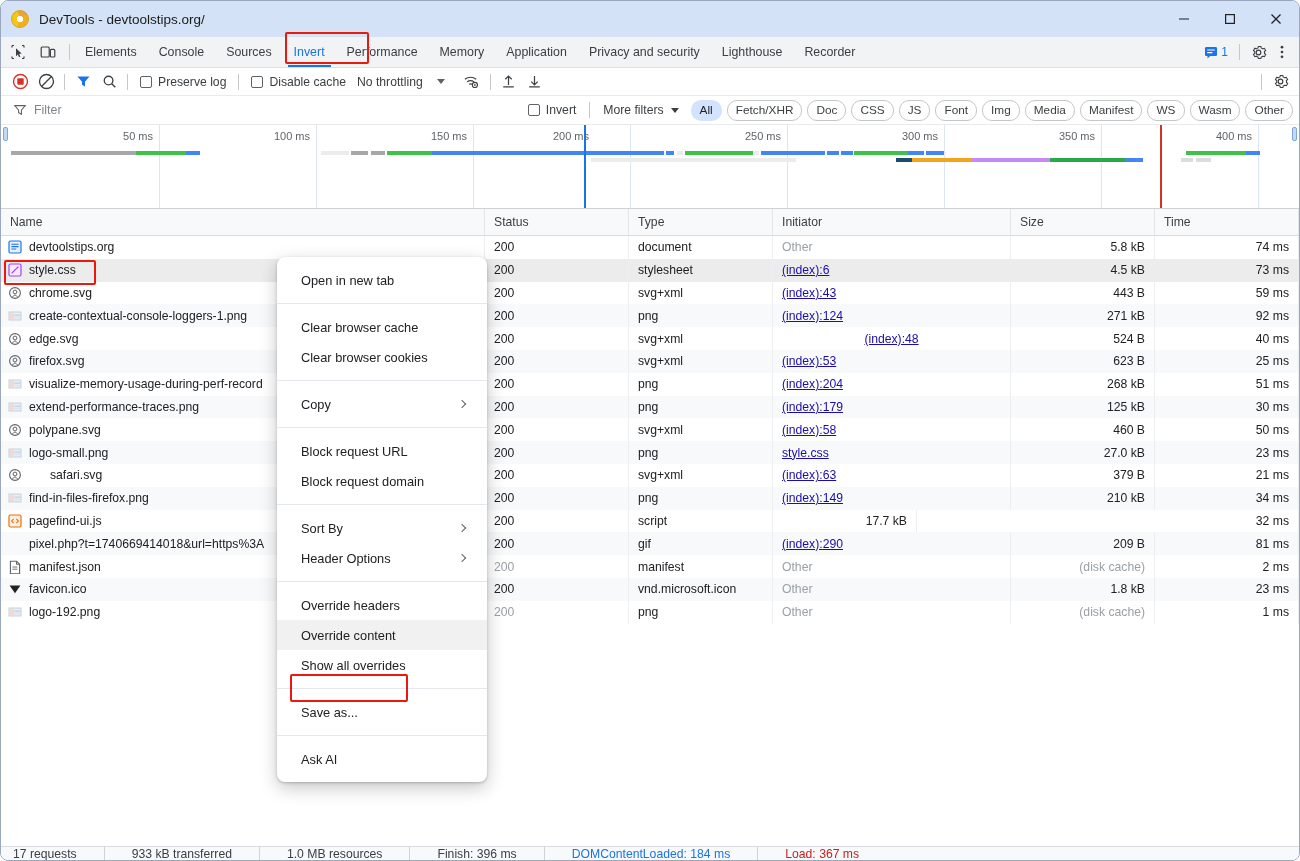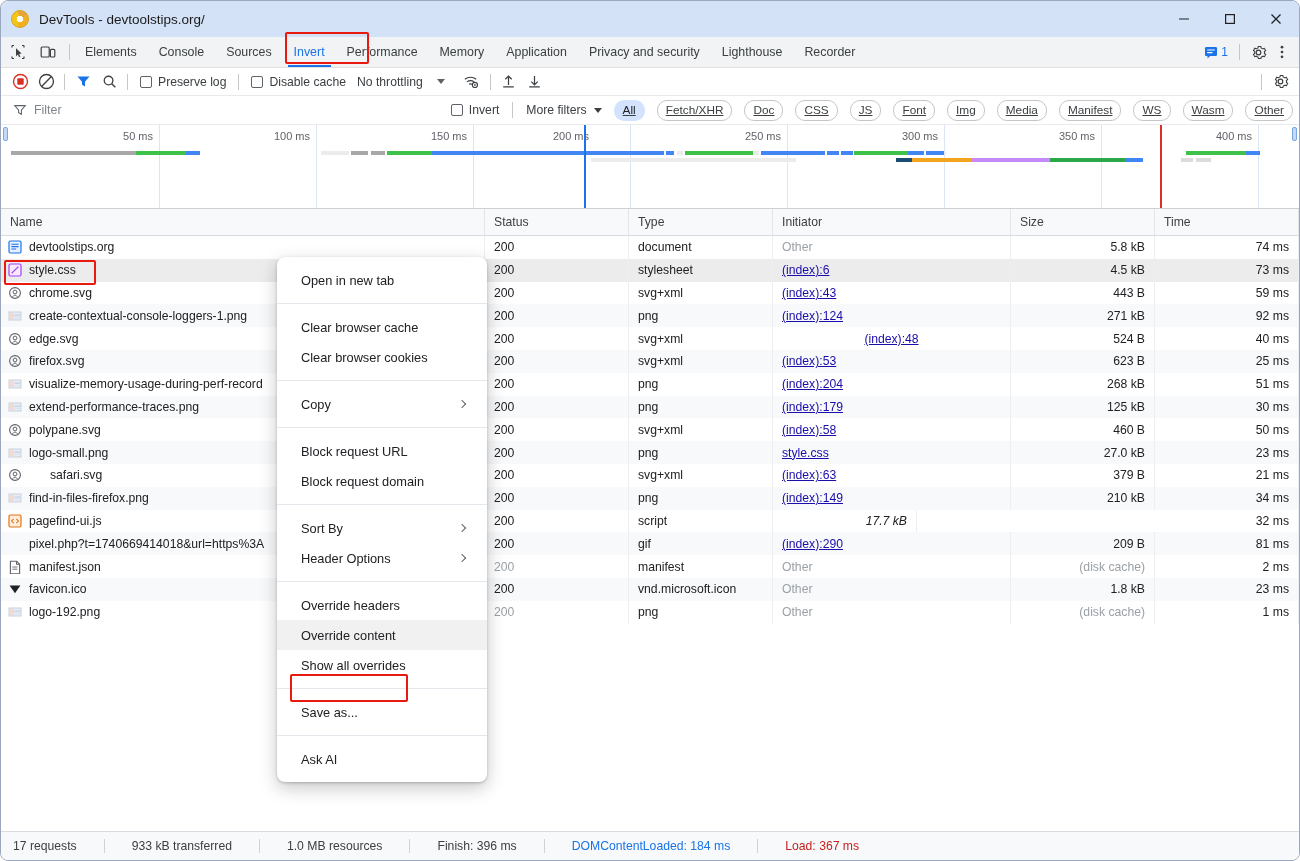--- a/index.html
+++ b/index.html
@@ -173,21 +173,21 @@
   .filter-input {
     display: flex; align-items: center; gap: 7px;
     flex: 1 1 auto;
     min-width: 0;
     padding-left: 6px;
   }
   .filter-placeholder { color: #80868b; font-size: 12.4px; }
   .invert-label { display: flex; align-items: center; gap: 6px; padding: 0 8px; white-space: nowrap; }
   .more-filters { display: flex; align-items: center; gap: 5px; padding: 0 8px; white-space: nowrap; }
   .more-filters .caret-down { margin-left: 2px; border-top-color: #3c4043; }
-  .type-chips { display: flex; align-items: center; gap: 12px; padding-left: 4px; text-decoration: underline; }
+  .type-chips { display: flex; align-items: center; gap: 5px; padding-left: 4px; }
   .chip {
     font-size: 11.8px;
     padding: 2px 8px 3px;
     border: 1px solid #c4c7c5;
     border-radius: 10px;
     color: #3c4043;
     white-space: nowrap;
     line-height: 14px;
   }
   .chip.active {
@@ -276,21 +276,21 @@
   .link { color: #1a0dab; text-decoration: underline; }
   .fname { overflow: hidden; text-overflow: clip; white-space: nowrap; }
 
   
   .ficon { width: 14px; height: 14px; flex: none; display: block; }
 
   
   .statusbar {
     position: absolute;
     left: 0; right: 0; bottom: 0;
-    height: 29px;
+    height: 14px;
     background: #f8f9fa;
     border-top: 1px solid #d8dbdf;
     display: flex;
     align-items: center;
     padding-left: 12px;
     font-size: 12.2px;
     color: #3c4043;
     gap: 16px;
   }
   .sb-item { padding: 0 11px; white-space: nowrap; }
@@ -943,21 +943,21 @@
               </svg>
             </span>
             <span class="fname">pagefind-ui.js</span>
           </div>
           <div class="cell " style="flex: 0 0 144px;">
             <span>200</span>
           </div>
           <div class="cell " style="flex: 0 0 144px;">
             <span>script</span>
           </div>
-          <div class="cell right" style="flex: 0 0 144px; font-style: italic;">
+          <div class="cell right" style="flex: 0 0 144px;">
             <span>17.7 kB</span>
           </div>
           <div class="cell right" style="flex: 1 1 auto;">
             <span>32 ms</span>
           </div>
         </div>
         <div class="row odd">
           <div class="cell name" style="flex: 0 0 484px;">
             <span style="display: flex; flex: 0 0 auto;">
               <svg class="ficon" viewBox="0 0 14 14"></svg>

